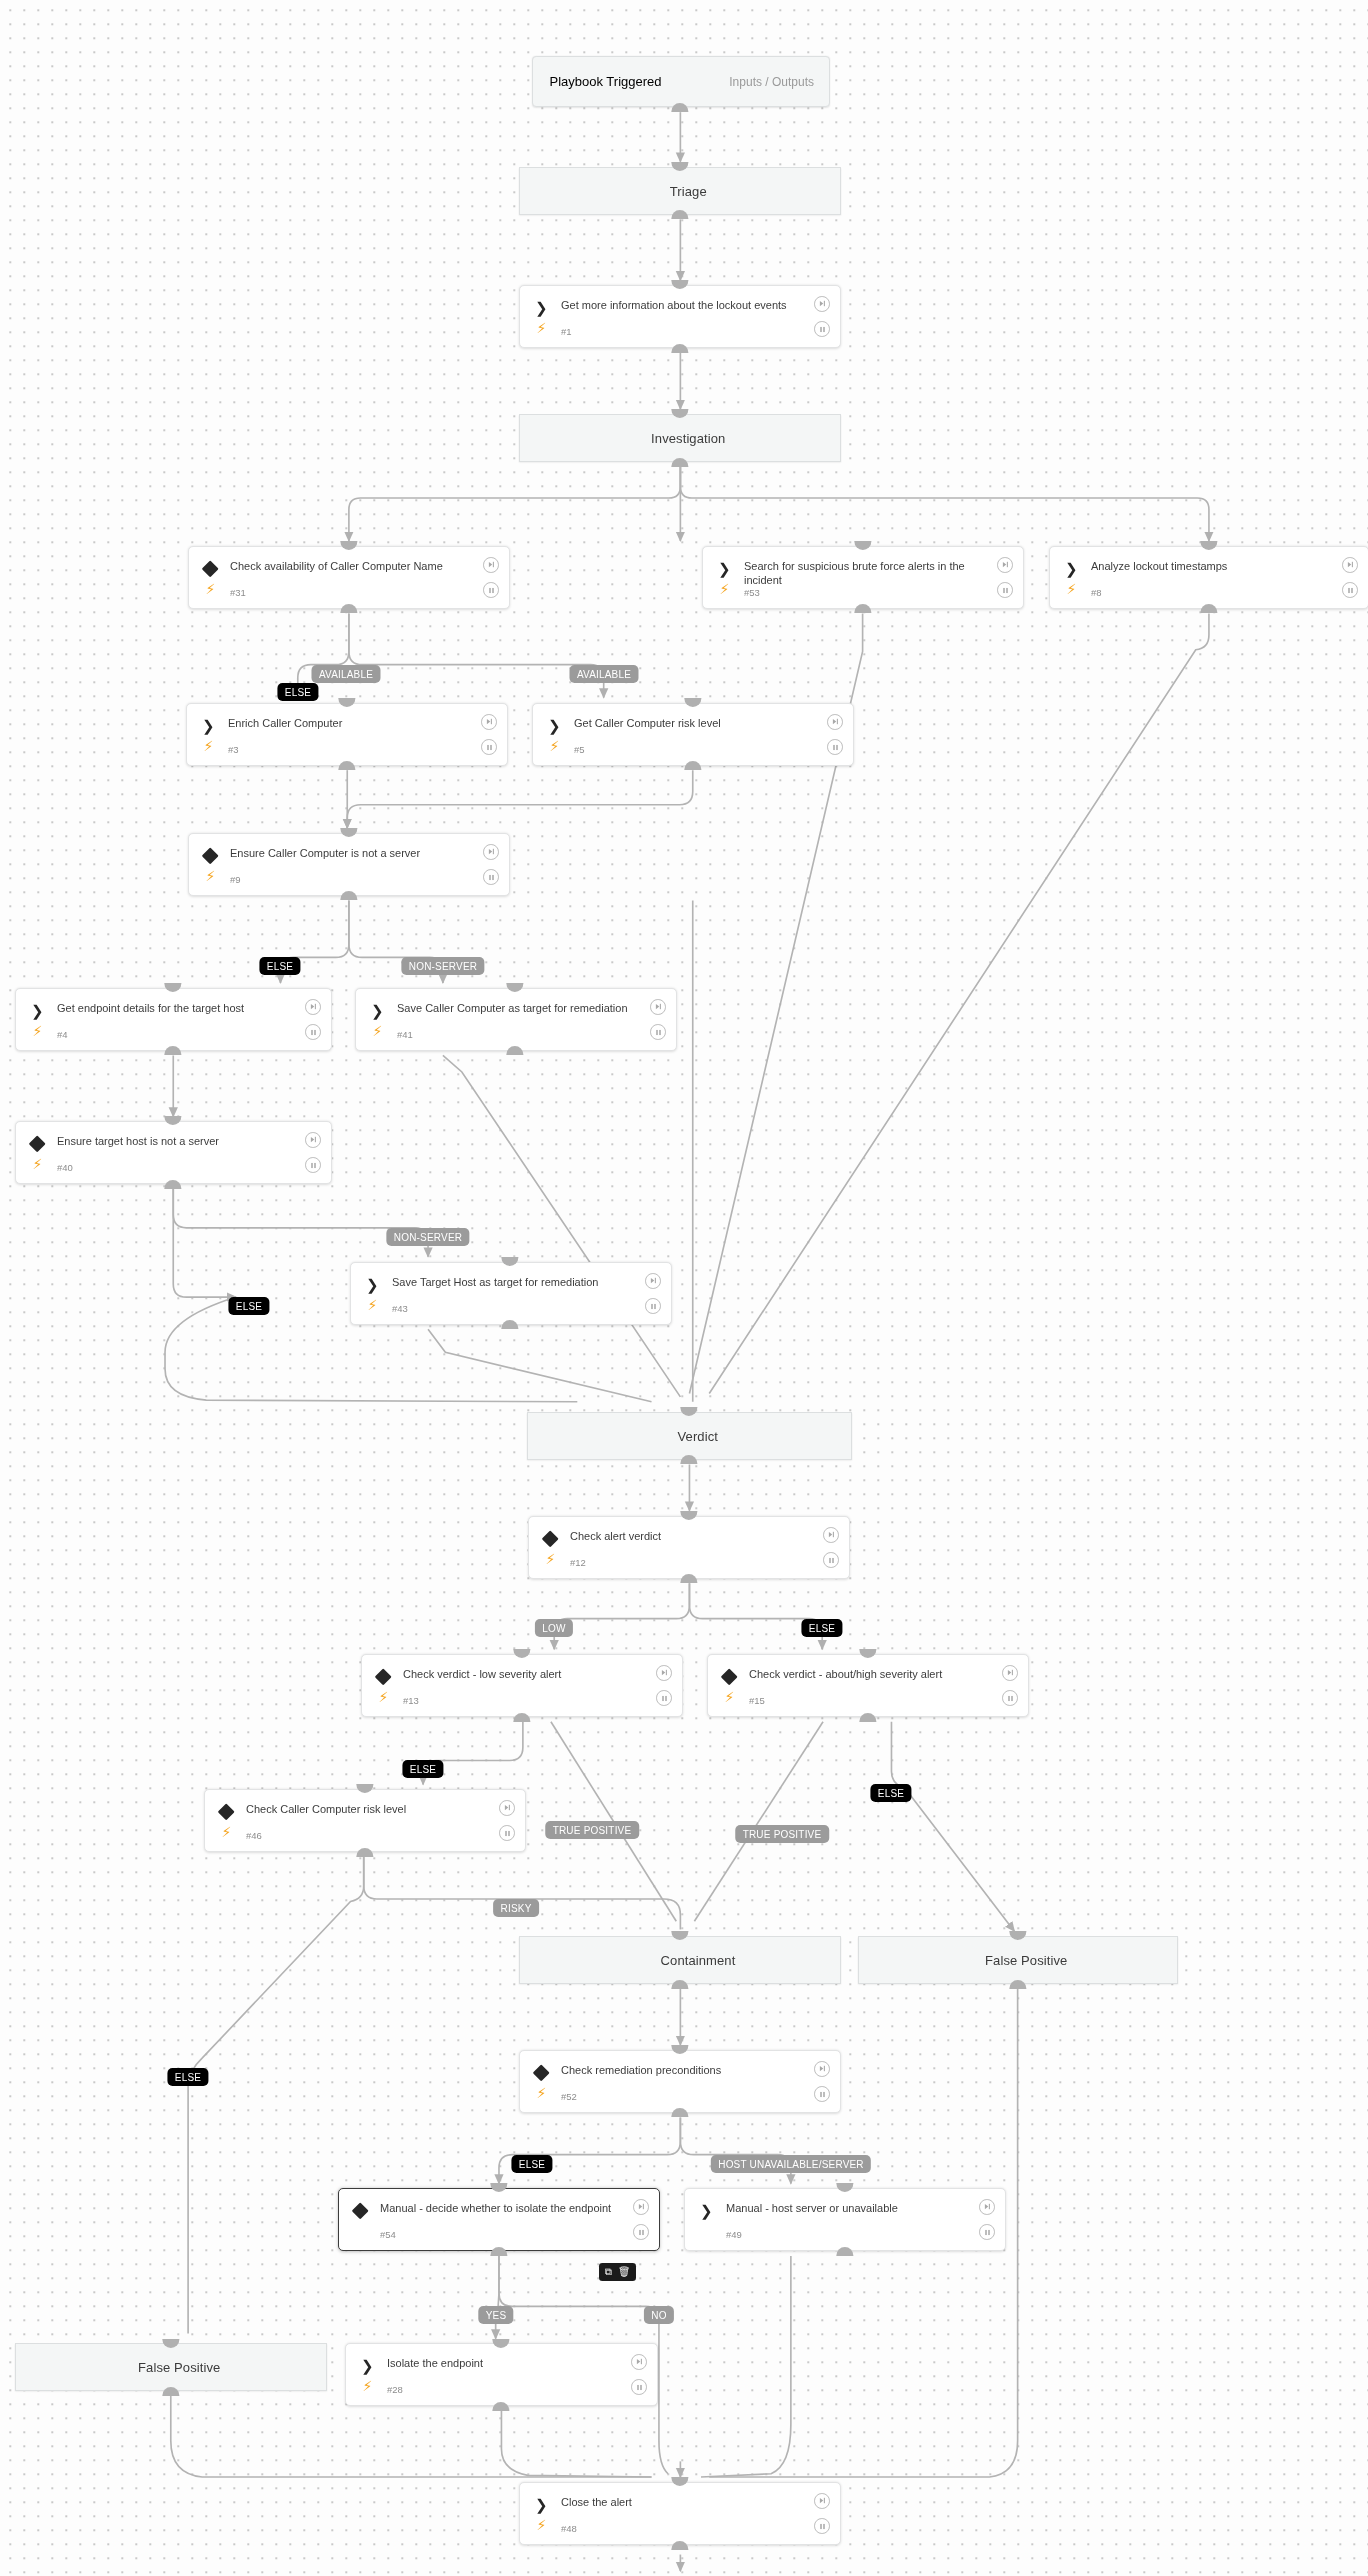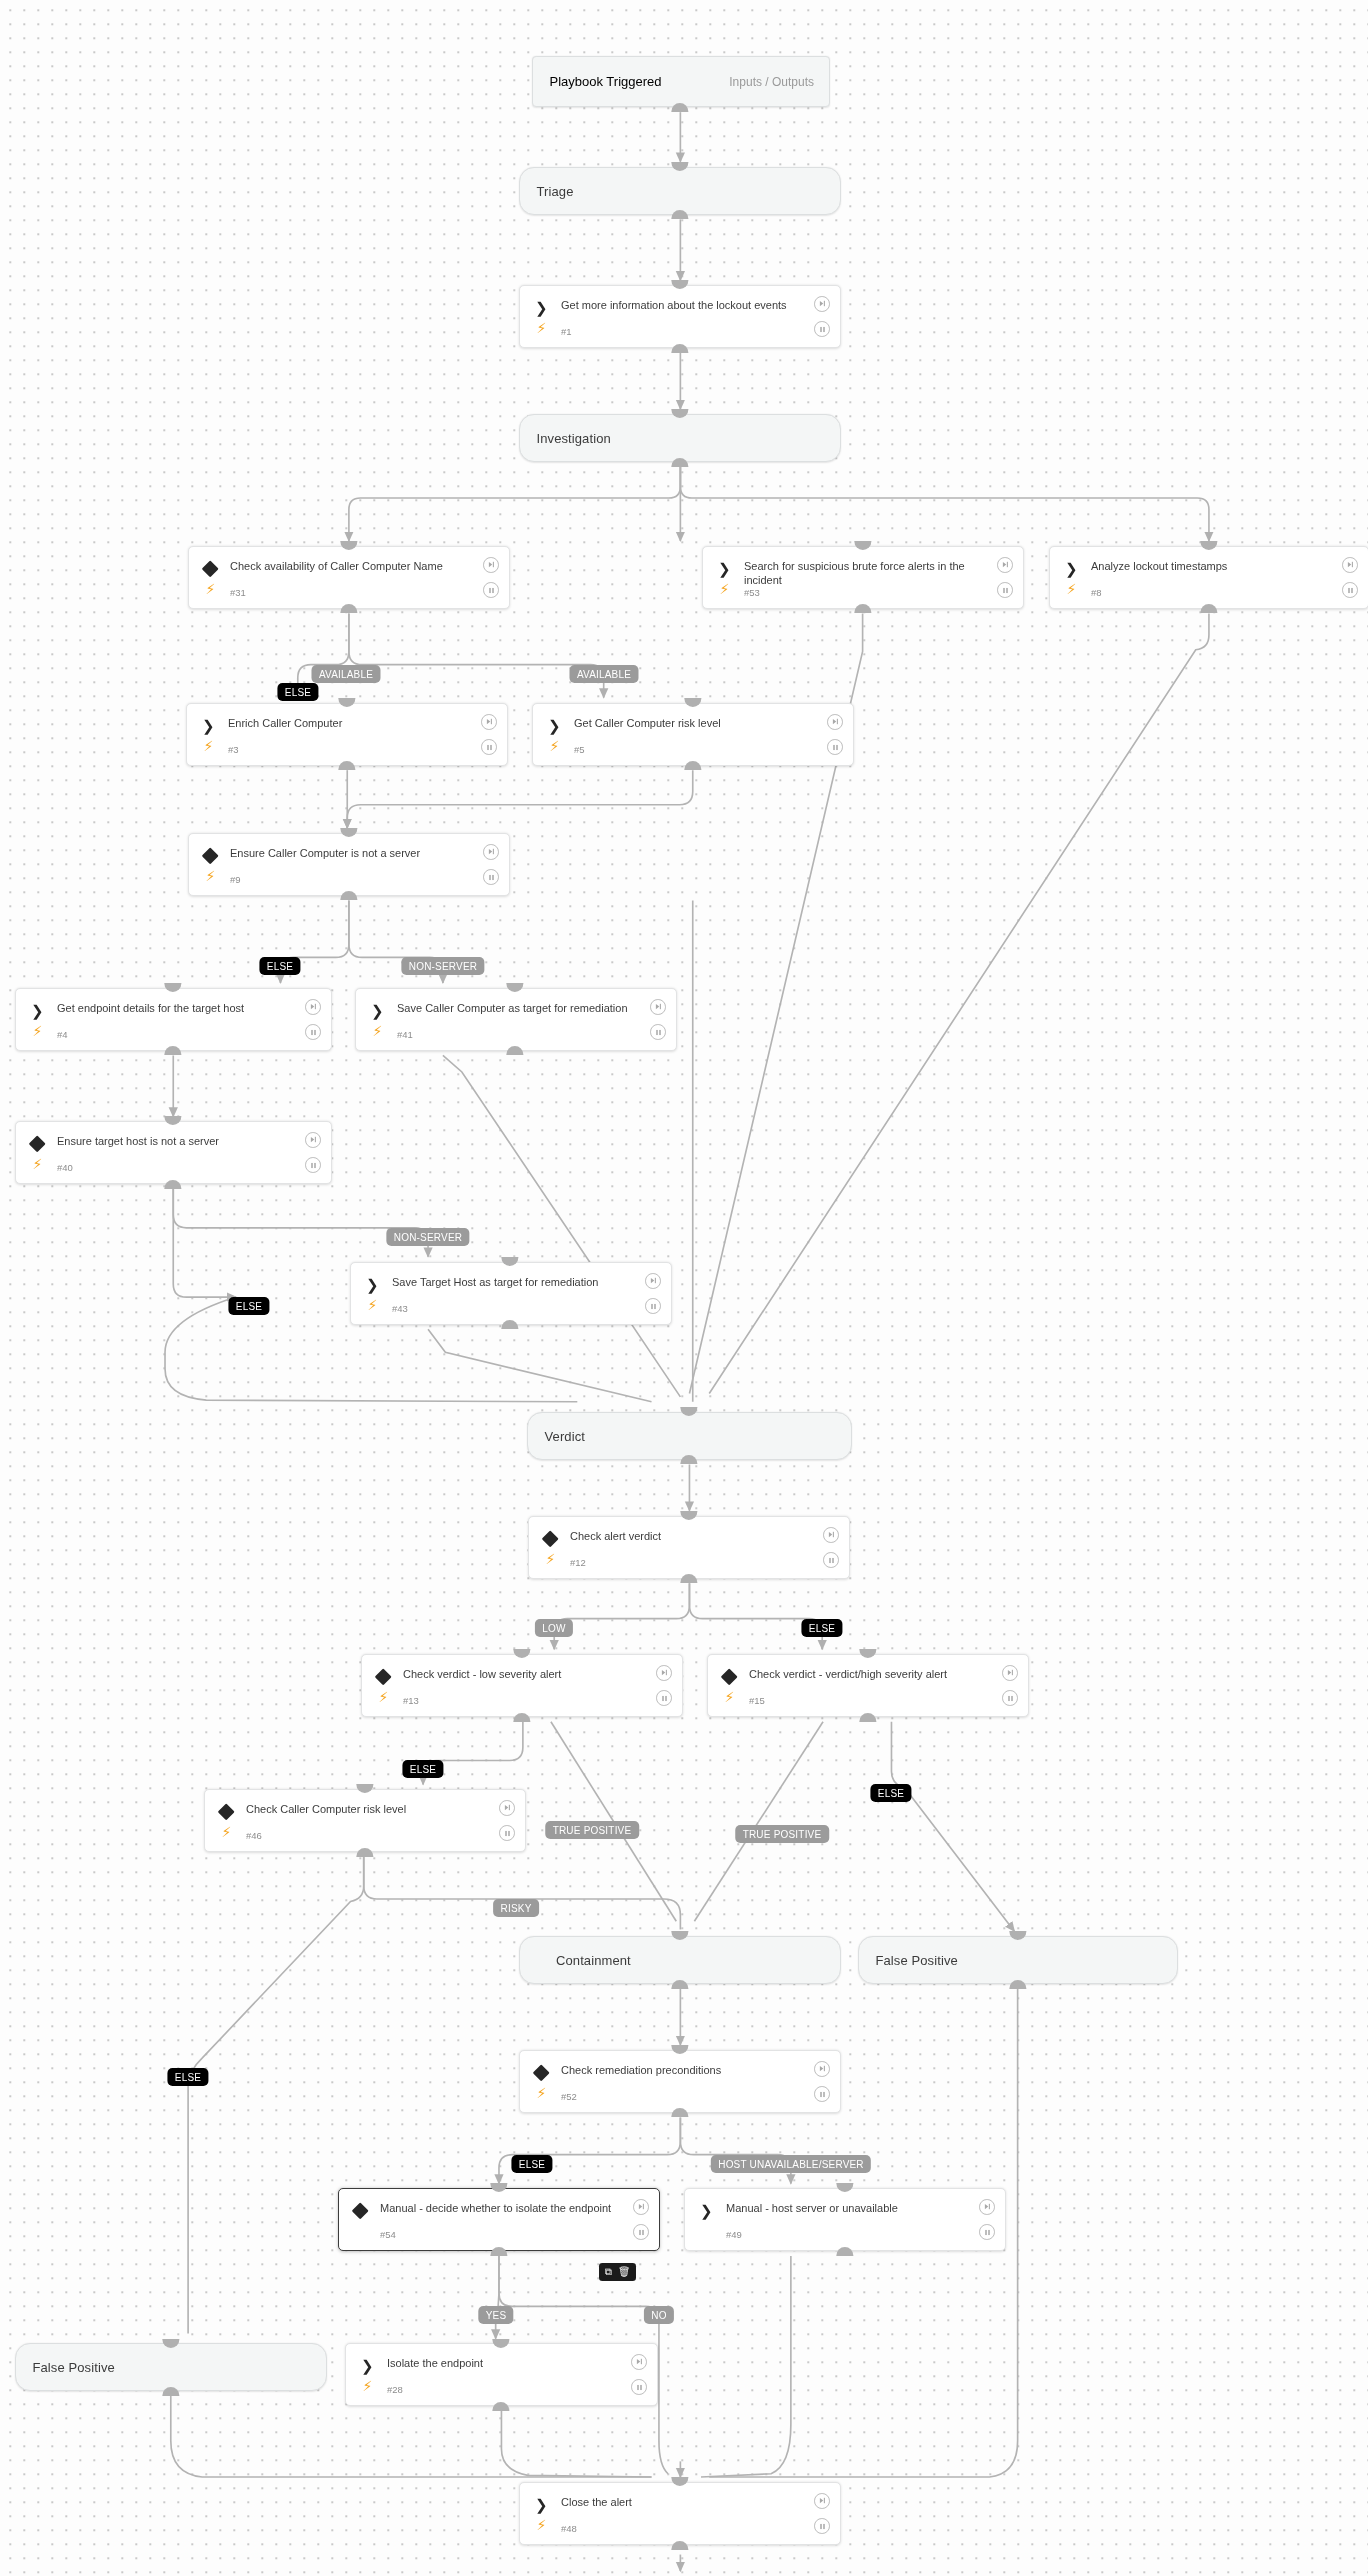--- a/index.html
+++ b/index.html
@@ -28,25 +28,26 @@
     width: 1369px;
     height: 2576px;
     pointer-events: none;
   }
 
   
   .phase {
     position: absolute;
     background: #f4f6f6;
     border: 0.8px solid #dcdfe0;
-    border-radius: 15px;
+    border-radius: 0;
     box-shadow: 0 0.8px 1.6px rgba(0,0,0,0.10);
     display: flex;
     align-items: center;
     padding-left: 16.5px;
+    justify-content: center;
   }
   .phase .phase-label {
     font-size: 13px;
     color: #3b3b3b;
     letter-spacing: 0.1px;
   }
 
   
   .trigger {
     position: absolute;
@@ -647,21 +648,21 @@
       </div>
       <div class="handle top" style="left: 522px; top: 1649px;"></div>
       <div class="handle bottom" style="left: 522px; top: 1713px;"></div>
       <div class="task" style="left: 707px; top: 1654px; width: 322px; height: 63px;">
         <span class="t-icon">
           <span class="diamond"></span>
         </span>
         <span class="t-bolt">
           <span class="bolt">⚡</span>
         </span>
-        <div class="t-title">Check verdict - verdict/high severity alert</div>
+        <div class="t-title">Check verdict - about/high severity alert</div>
         <div class="t-id">#15</div>
         <div class="t-btn next">
           <svg width="9" height="9" viewBox="0 0 12 12">
             <path d="M2.5 2.5 L7 6 L2.5 9.5 Z" fill="#a8a8a8"></path>
             <rect x="7.8" y="2.4" width="1.4" height="7.2" fill="#a8a8a8"></rect>
           </svg>
         </div>
         <div class="t-btn pause">
           <svg width="9" height="9" viewBox="0 0 12 12">
             <rect x="3" y="2.6" width="2" height="6.8" fill="#a8a8a8"></rect>

